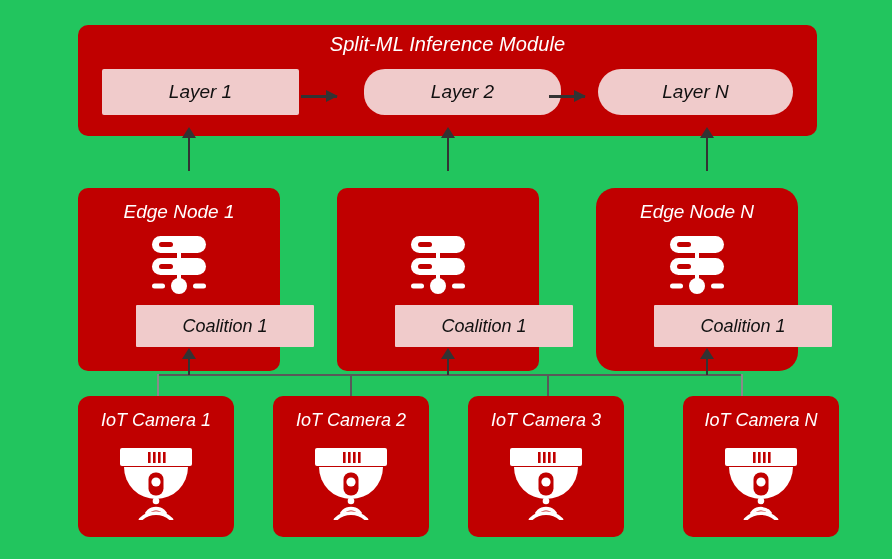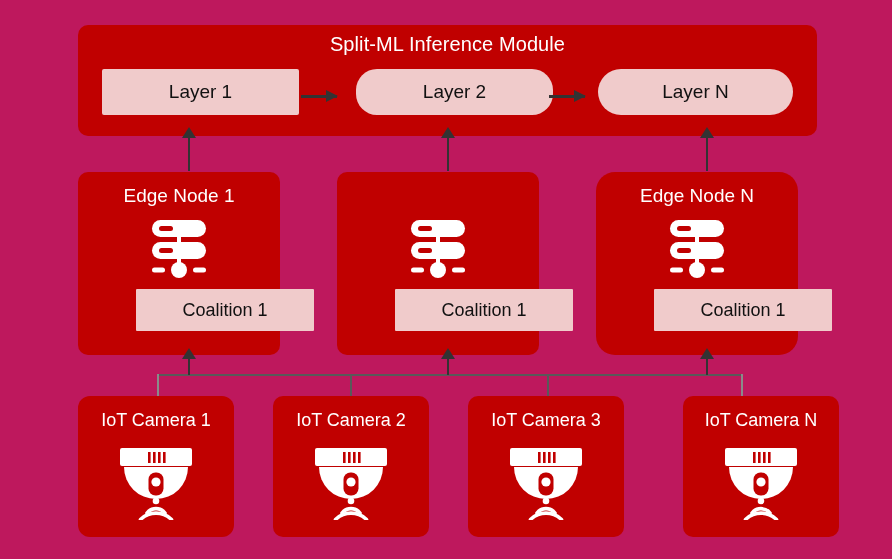--- a/index.html
+++ b/index.html
@@ -7,22 +7,23 @@
     padding: 0;
     background: #ffffff;
   }
   body {
     font-family: "Liberation Sans", sans-serif;
   }
   #canvas {
     position: relative;
     width: 892px;
     height: 559px;
-    background: #be185d;
+    background: #22c55e;
     overflow: hidden;
+    font-style: italic;
   }
 
   
   .redbox {
     position: absolute;
     background: #C00000;
     border-radius: 10px;
     box-sizing: border-box;
   }
   .pinkbox {
@@ -53,21 +54,21 @@
     font-size: 20px;
     letter-spacing: .1px;
   }
   .layer-box {
     top: 69px;
     height: 46px;
     border-radius: 2px;
     justify-content: center;
   }
   #layer-1 { left: 102px; width: 197px; }
-  #layer-2 { left: 356px; width: 197px; border-radius: 21px; }
+  #layer-2 { left: 364px; width: 197px; border-radius: 21px; }
   #layer-3 { left: 598px; width: 195px; border-radius: 23px; }
 
   
   .layer-arrow {
     position: absolute;
     height: 3px;
     background: #333333;
     top: 95px;
   }
   .layer-arrow::after {
@@ -79,21 +80,21 @@
     height: 0;
     border-left: 12px solid #333333;
     border-top: 6.5px solid transparent;
     border-bottom: 6.5px solid transparent;
   }
   #layer-arrow-1 { left: 301px; width: 36px; }
   #layer-arrow-2 { left: 549px; width: 36px; }
 
   
   .edge-node {
-    top: 172px;
+    top: 188px;
     width: 202px;
     height: 183px;
   }
   #edge-node-1 { left: 78px; }
   #edge-node-2 { left: 337px; }
   #edge-node-3 { left: 596px; border-radius: 19px; }
 
   .node-title {
     position: absolute;
     left: 0;

